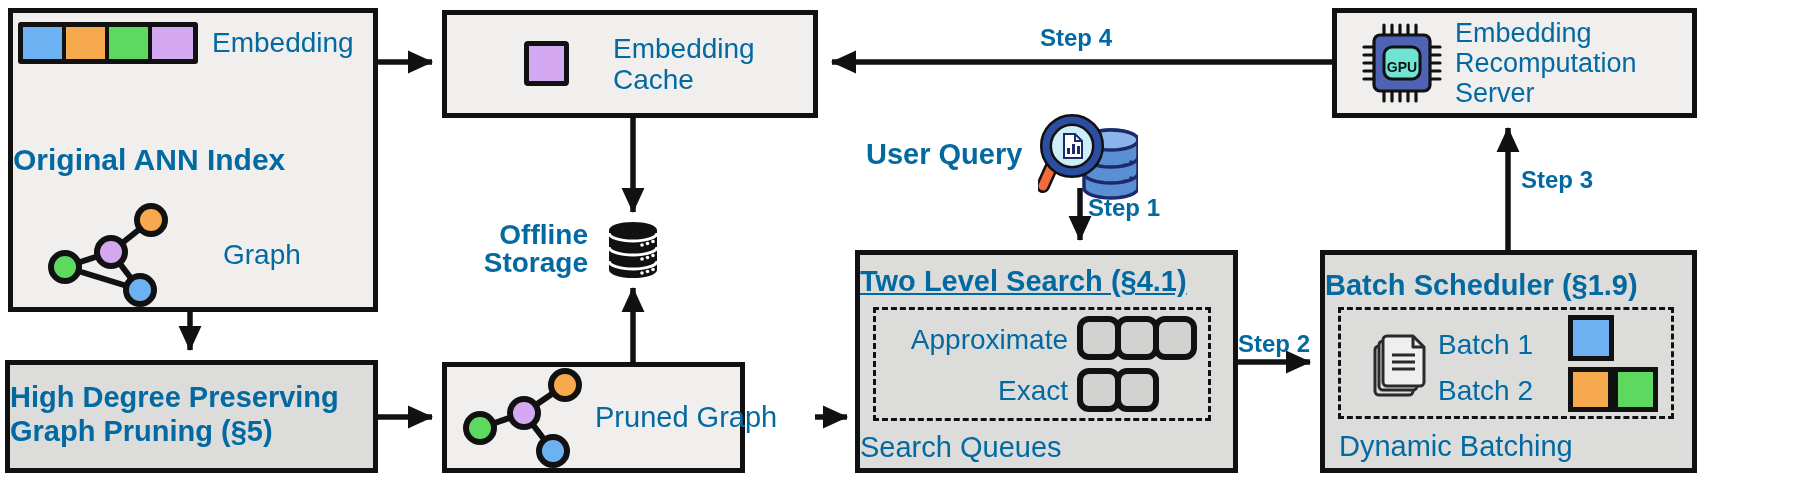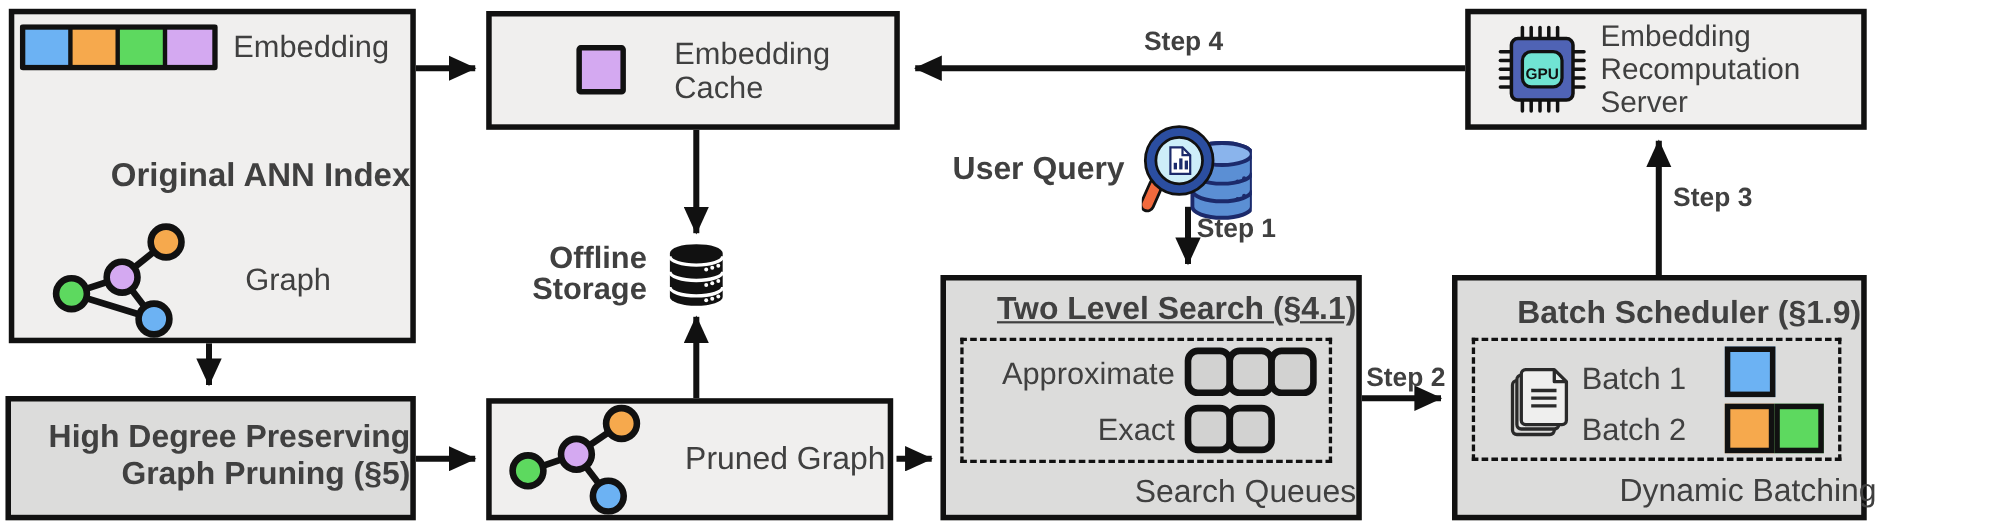--- a/index.html
+++ b/index.html
@@ -1,23 +1,23 @@
 <!DOCTYPE html>
 <html><head>
 <meta charset="utf-8">
 <style>
   html,body{margin:0;padding:0;background:#ffffff;}
   .canvas{
     position:relative;width:1817px;height:481px;background:#ffffff;
-    font-family:"Liberation Sans",sans-serif;color:#404040;overflow:hidden;
+    font-family:"Liberation Sans",sans-serif;color:#0369a1;overflow:hidden;
   }
   .box{position:absolute;border:5px solid #111;box-sizing:border-box;}
   .abs{position:absolute;}
   .bold{font-weight:bold;}
-  .ctr{text-align:right;}
+  .ctr{text-align:left;}
   .rgt{text-align:right;}
   .overlay{position:absolute;left:0;top:0;pointer-events:none;}
   .dashedbox{position:absolute;border:3px dashed #111;box-sizing:border-box;}
   .sq{position:absolute;border:5px solid #111;box-sizing:content-box;}
   .steplabel{position:absolute;font-weight:bold;font-size:24px;white-space:nowrap;}
   svg text{font-family:"Liberation Sans",sans-serif;}
 </style>
 </head>
 <body>
 
@@ -100,21 +100,21 @@
     </g>
   </svg>
 
   <div class="box" style="left: 5px; top: 360px; width: 373px; height: 113px; background-color: rgb(220, 220, 219);">
     <div class="abs ctr bold" style="left:0;top:15px;width:363px;font-size:29px;line-height:34px;">
       <div>High Degree Preserving</div>
       <div>Graph Pruning (§5)</div>
     </div>
   </div>
 
-  <div class="box" style="left: 442px; top: 362px; width: 370px; height: 111px; background-color: rgb(240, 239, 238);">
+  <div class="box" style="left: 442px; top: 362px; width: 303px; height: 111px; background-color: rgb(240, 239, 238);">
     <svg class="abs" style="left:13px;top:0px;" width="130" height="101" viewBox="0 0 130 101">
       <g stroke="#111" stroke-width="6">
         <line x1="20" y1="61" x2="64" y2="46"></line>
         <line x1="64" y1="46" x2="105" y2="18"></line>
         <line x1="64" y1="46" x2="93" y2="84"></line>
         <circle cx="20" cy="61" r="14" fill="#5dd95f"></circle>
         <circle cx="105" cy="18" r="14" fill="#f6a94d"></circle>
         <circle cx="93" cy="84" r="14" fill="#6cb2f3"></circle>
         <circle cx="64" cy="46" r="14" fill="#d4a9f1"></circle>
       </g>

